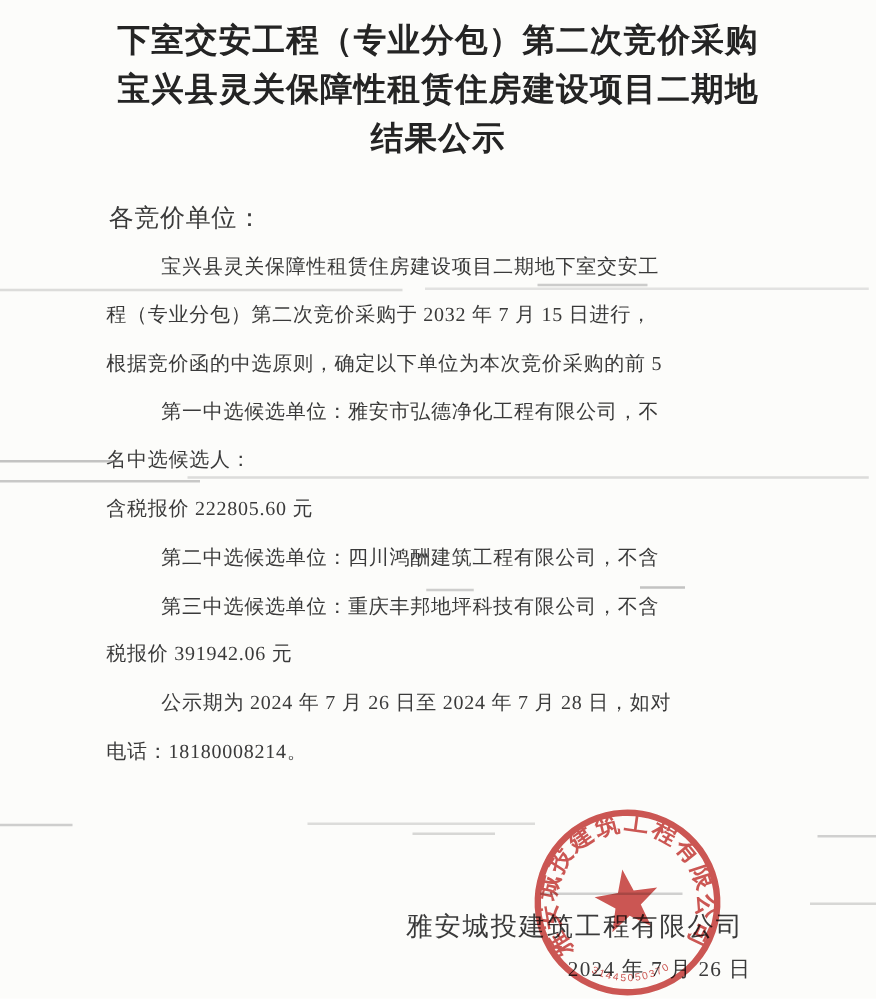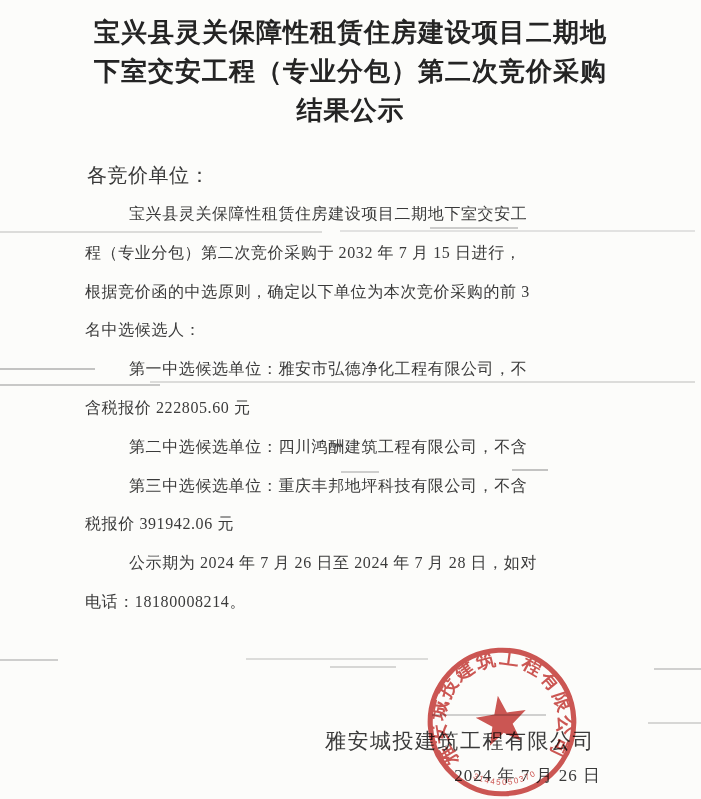--- a/index.html
+++ b/index.html
@@ -42,33 +42,33 @@
   .scanline{
     position:absolute;height:2px;background:#8a8a8a;z-index:3;pointer-events:none;
   }
 </style>
 </head>
 <body>
 
 <div class="page">
 
   <div class="title">
+    <div>下室交安工程（专业分包）第二次竞价采购</div>
     <div>宝兴县灵关保障性租赁住房建设项目二期地</div>
-    <div>下室交安工程（专业分包）第二次竞价采购</div>
     <div>结果公示</div>
   </div>
 
   <div class="greeting">各竞价单位：</div>
 
   <div class="bodylines">
     <div class="line indent">宝兴县灵关保障性租赁住房建设项目二期地下室交安工</div>
     <div class="line">程（专业分包）第二次竞价采购于 2032 年 7 月 15 日进行，</div>
-    <div class="line">根据竞价函的中选原则，确定以下单位为本次竞价采购的前 3</div>
+    <div class="line">根据竞价函的中选原则，确定以下单位为本次竞价采购的前 5</div>
+    <div class="line indent">第一中选候选单位：雅安市弘德净化工程有限公司，不</div>
     <div class="line">名中选候选人：</div>
-    <div class="line indent">第一中选候选单位：雅安市弘德净化工程有限公司，不</div>
     <div class="line">含税报价 222805.60 元</div>
     <div class="line indent">第二中选候选单位：四川鸿酬建筑工程有限公司，不含</div>
     <div class="line indent">第三中选候选单位：重庆丰邦地坪科技有限公司，不含</div>
     <div class="line">税报价 391942.06 元</div>
     <div class="line indent">公示期为 2024 年 7 月 26 日至 2024 年 7 月 28 日，如对</div>
     <div class="line">电话：18180008214。</div>
   </div>
 
   <div class="sig-company">雅安城投建筑工程有限公司</div>
   <div class="sig-date">2024 年 7 月 26 日</div>

